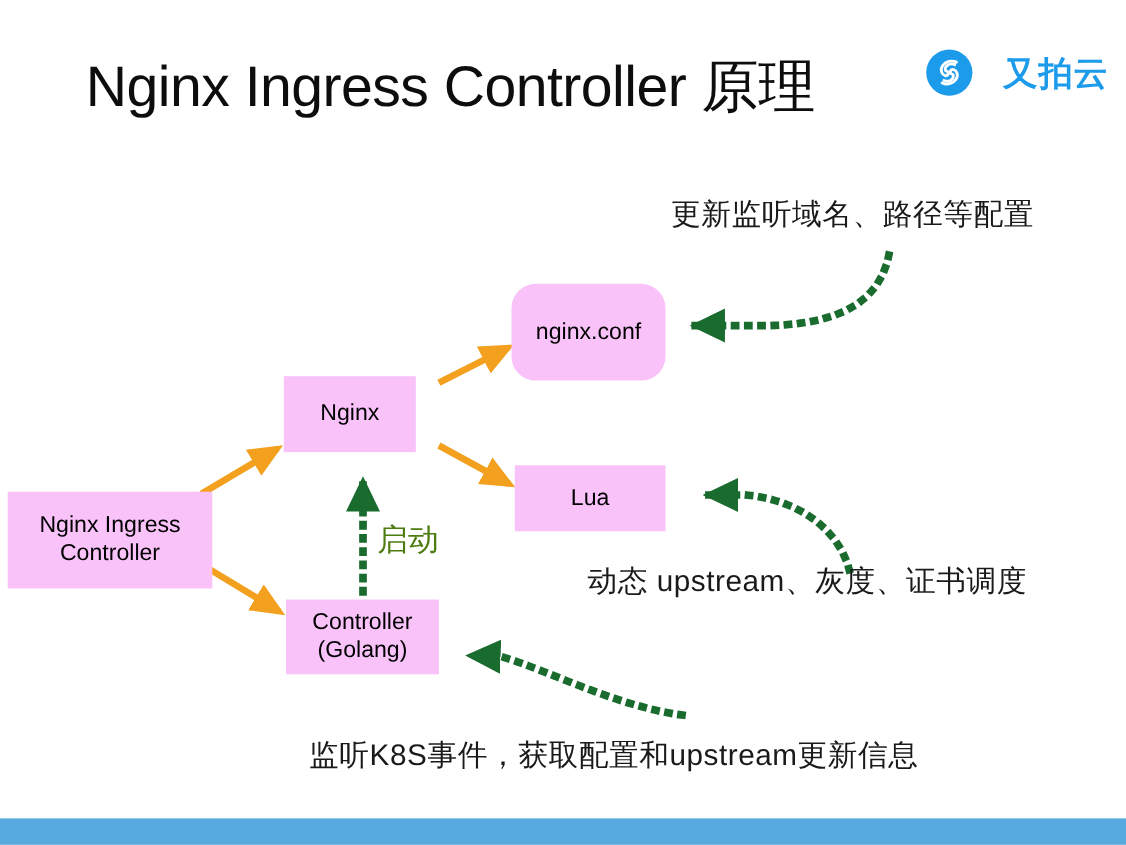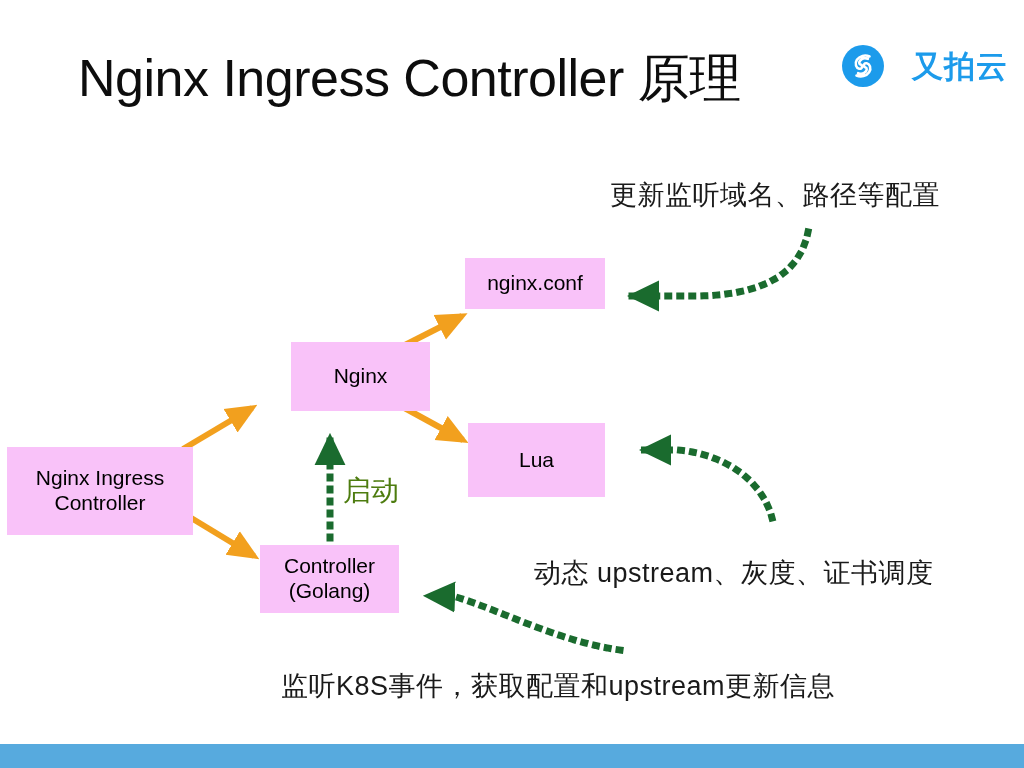--- a/index.html
+++ b/index.html
@@ -74,35 +74,35 @@
     display: flex;
     align-items: center;
     justify-content: center;
     text-align: center;
     font-size: 21px;
     line-height: 1.18;
     color: #000;
     box-sizing: border-box;
   }
   #node-ingress-controller { left: 7px;   top: 447px; width: 186px; height: 88px; }
-  #node-nginx             { left: 258px; top: 342px; width: 139px; height: 69px; margin-left: 33px; }
-  #node-nginx-conf        { left: 465px; top: 258px; width: 140px; height: 51px; }
-  #node-lua               { left: 468px; top: 423px; width: 137px; height: 74px; }
+  #node-nginx             { left: 258px; top: 342px; width: 120px; height: 69px; }
+  #node-nginx-conf        { left: 465px; top: 258px; width: 140px; height: 88px; border-radius: 22px; }
+  #node-lua               { left: 468px; top: 423px; width: 137px; height: 60px; }
   #node-controller-golang { left: 260px; top: 545px; width: 139px; height: 68px; }
 
   
   .annotation {
     position: absolute;
     font-size: 27px;
     color: #1a1a1a;
     white-space: nowrap;
     letter-spacing: 0.5px;
   }
   #annotation-config  { left: 610px; top: 177px; }
-  #annotation-upstream{ left: 534px; top: 555px; }
+  #annotation-upstream{ left: 534px; top: 510px; }
   #annotation-k8s     { left: 281px; top: 668px; }
 
   #label-startup {
     position: absolute;
     left: 343px;
     top: 472px;
     font-size: 28px;
     color: #4d7c0f;
     white-space: nowrap;
   }

